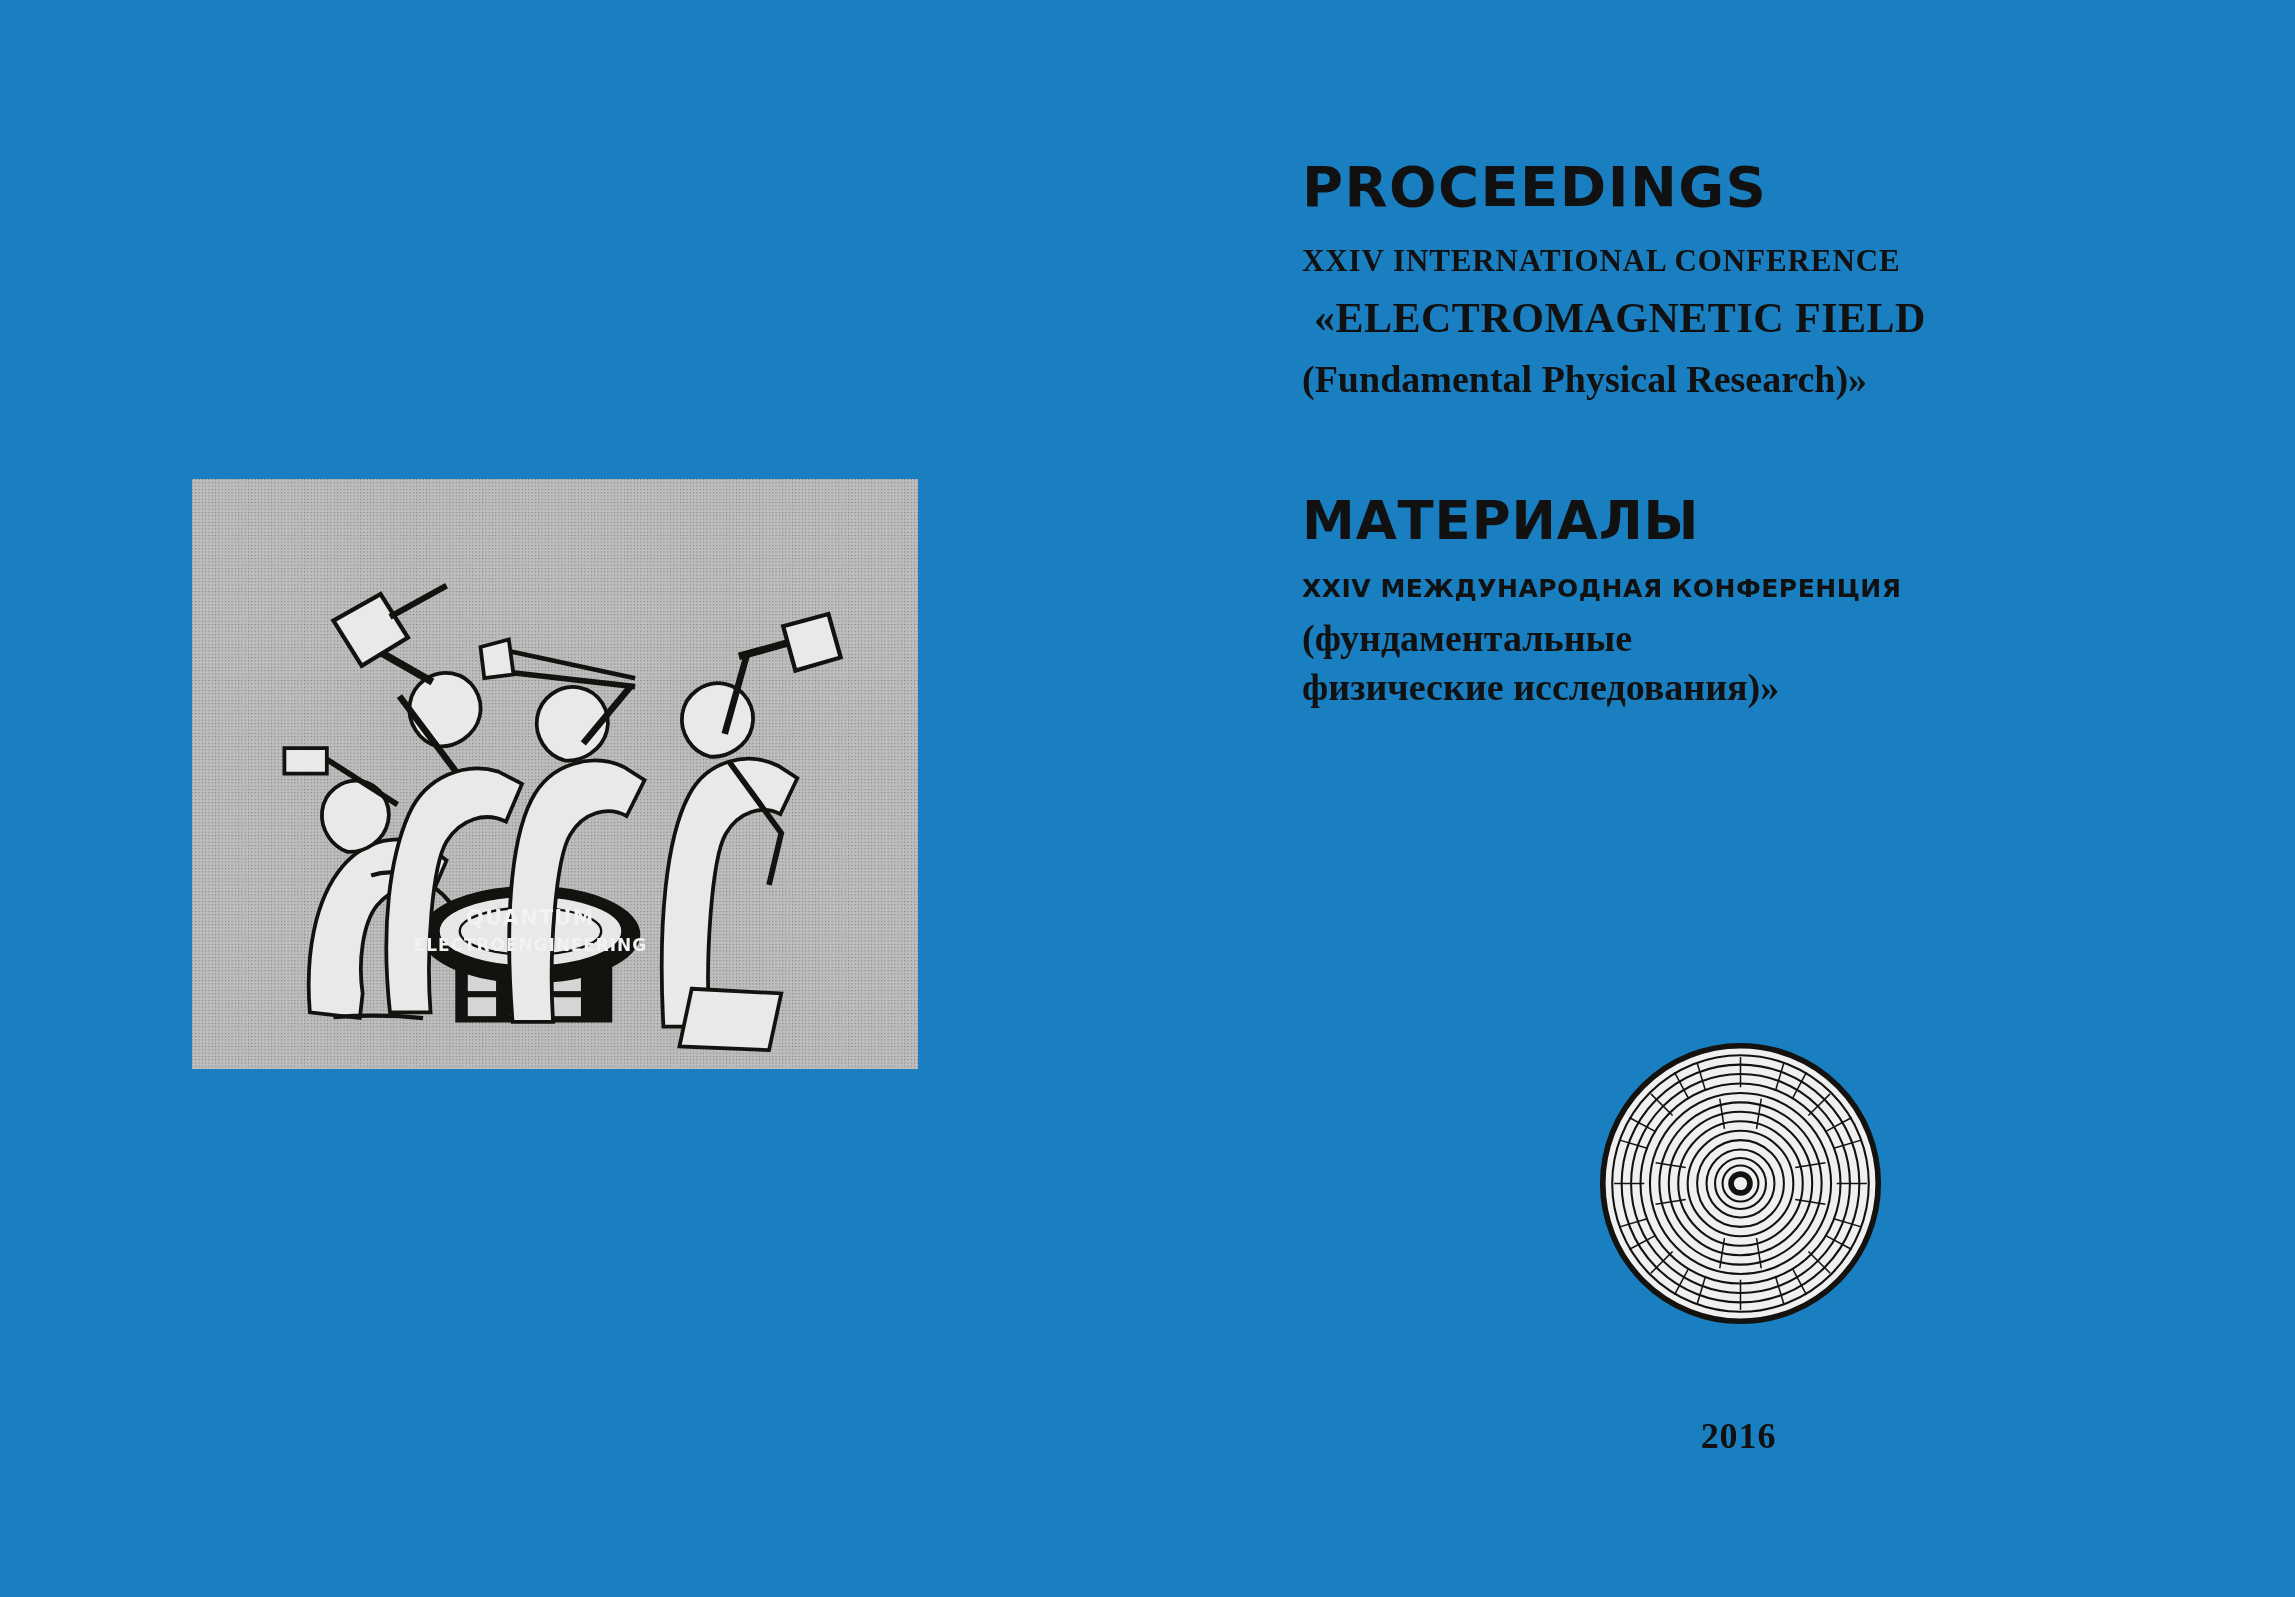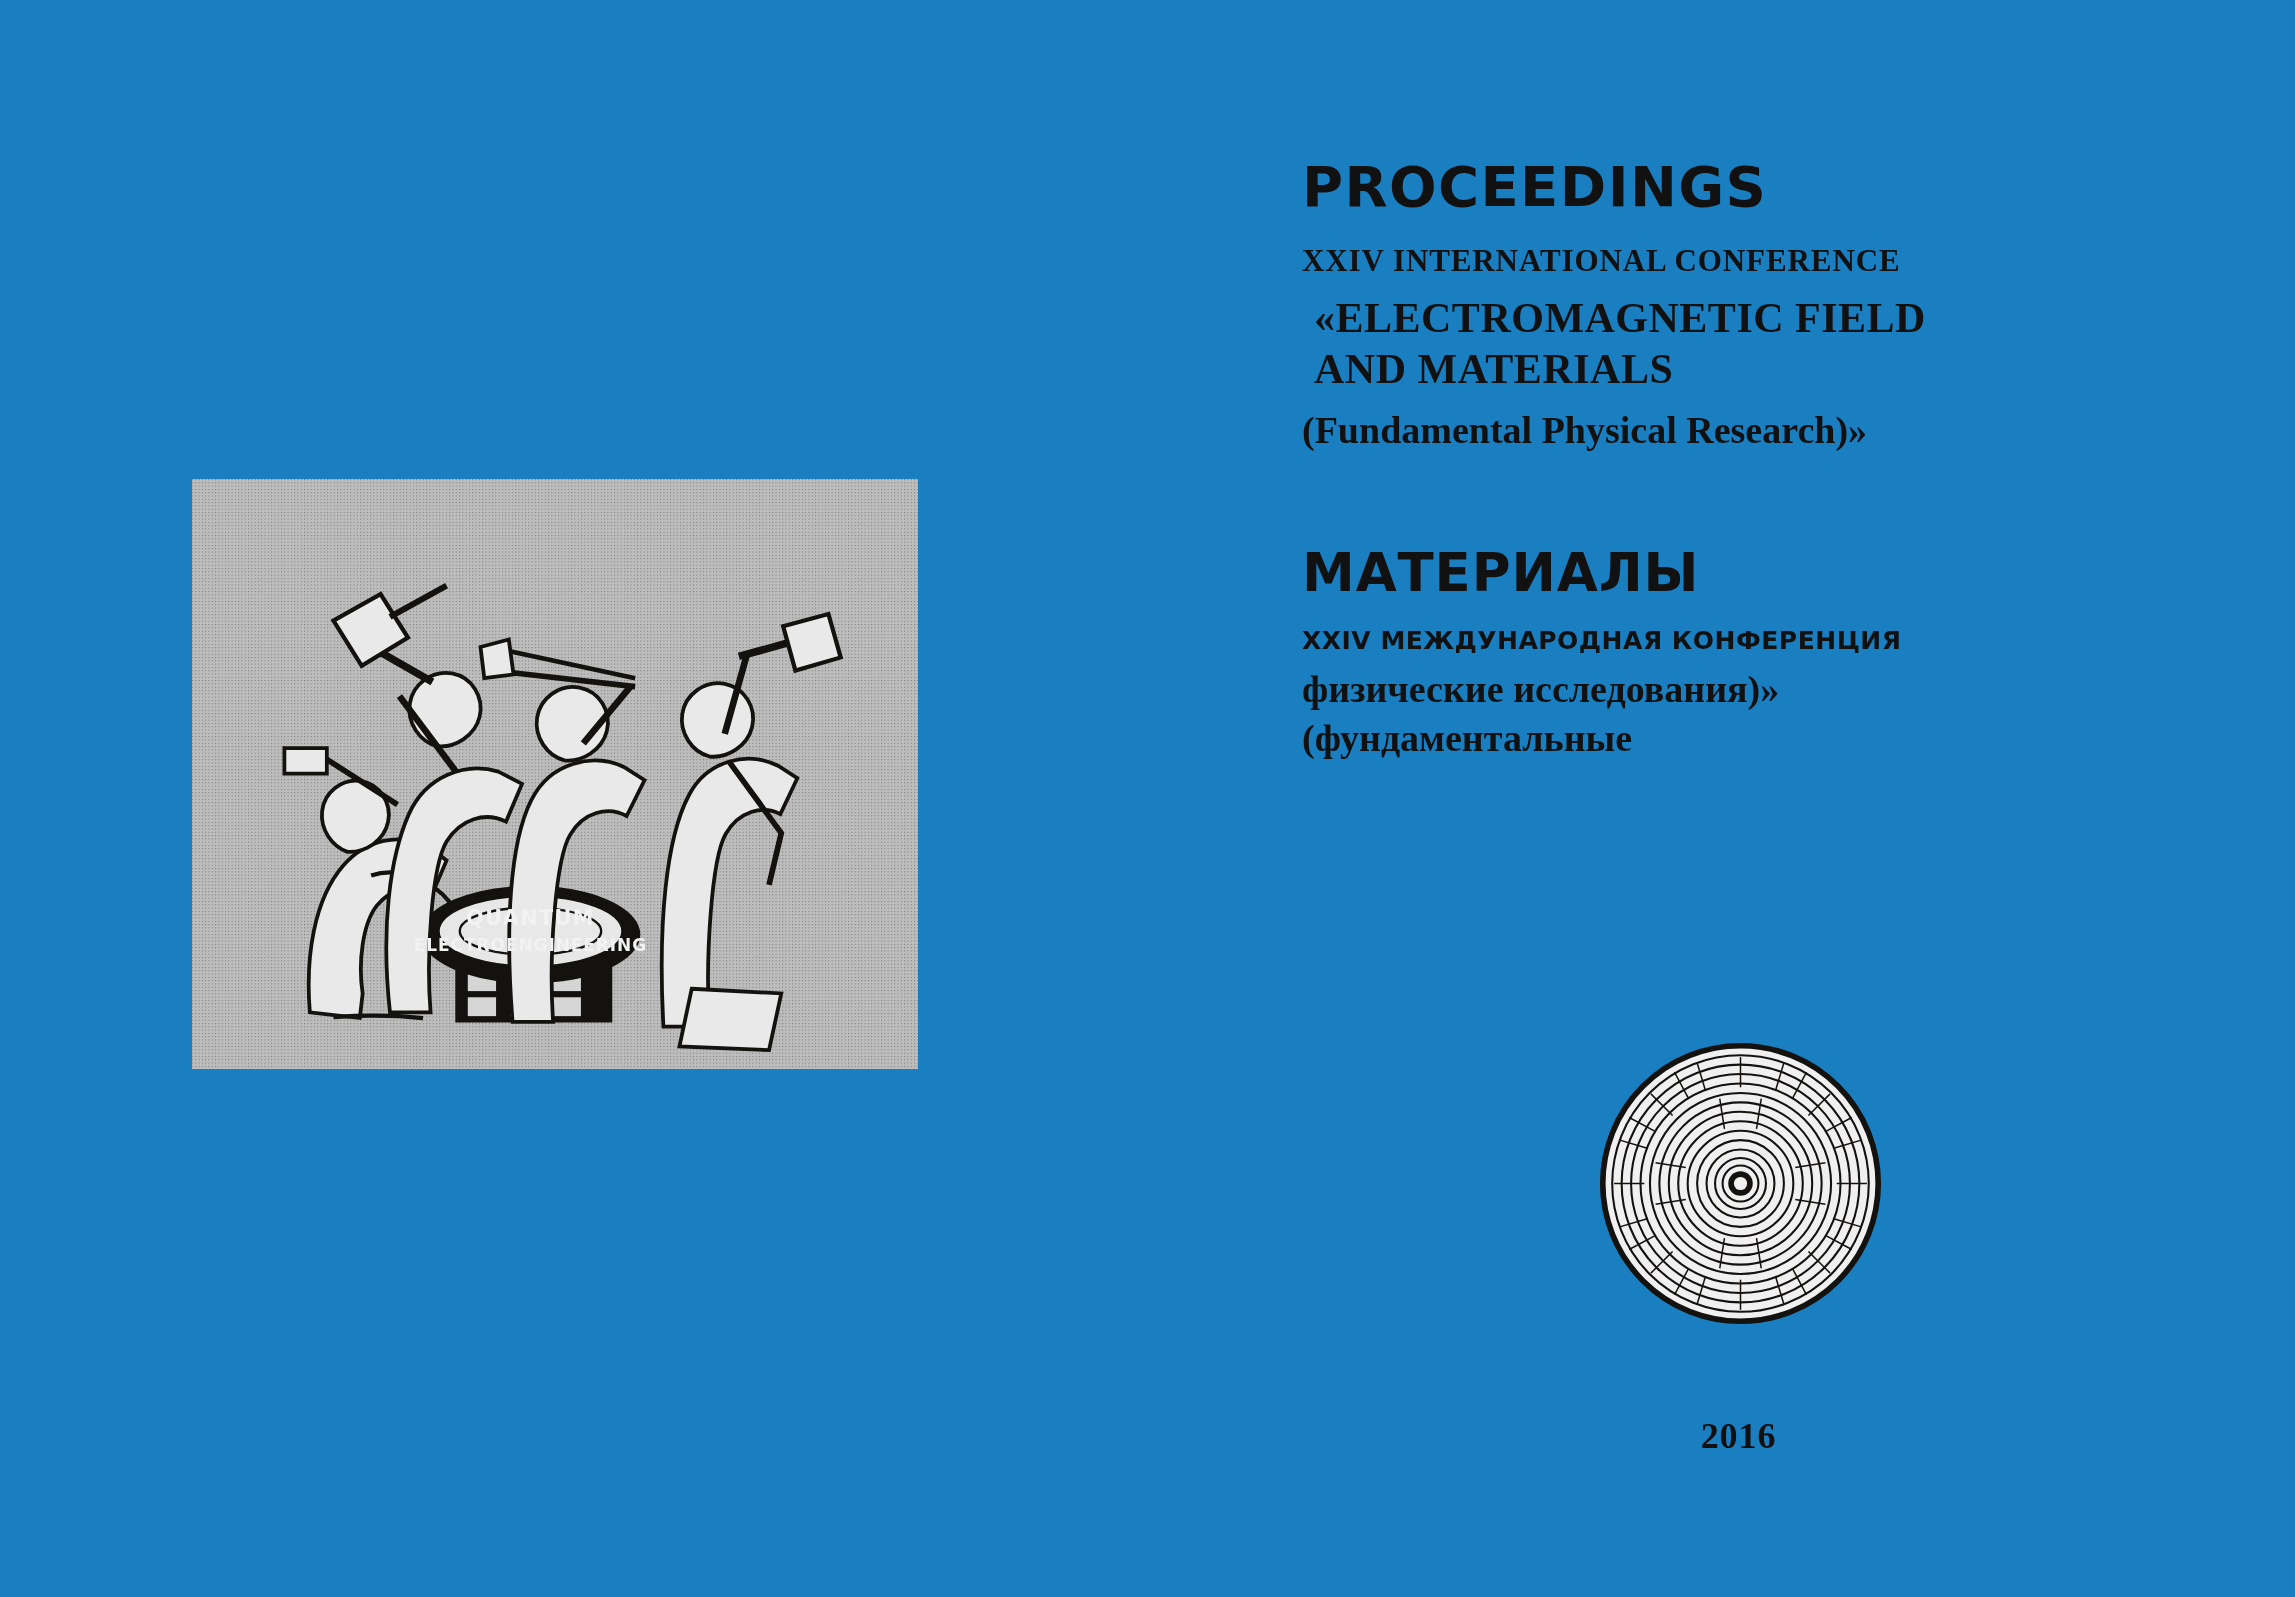--- a/index.html
+++ b/index.html
@@ -187,30 +187,29 @@
   </svg>
 </div>
 
 <div class="cover-text">
 
   <div class="block-en">
     <div class="heading-main">PROCEEDINGS</div>
     <div class="heading-sub">XXIV  INTERNATIONAL  CONFERENCE</div>
     <div class="heading-title">
       <span>«ELECTROMAGNETIC  FIELD</span>
-      <span class="line2">AND  MATERIALS</span>
     </div>
     <div class="heading-paren">(Fundamental Physical Research)»</div>
   </div>
 
   <div class="block-ru">
     <div class="heading-main">МАТЕРИАЛЫ</div>
     <div class="heading-sub">XXIV МЕЖДУНАРОДНАЯ КОНФЕРЕНЦИЯ</div>
+    <div class="heading-paren">(фундаментальные</div>
     <div class="heading-paren">физические исследования)»</div>
-    <div class="heading-paren">(фундаментальные</div>
   </div>
 
 </div>
 
 <div class="disc-emblem">
   <svg viewBox="0 0 300 300">
     <circle cx="150" cy="150" r="146" fill="#f0f0f0" stroke="#14120f" stroke-width="6"></circle>
     <g fill="none" stroke="#14120f" stroke-width="2.2">
       <circle cx="150" cy="150" r="136"></circle>
       <circle cx="150" cy="150" r="126"></circle>

